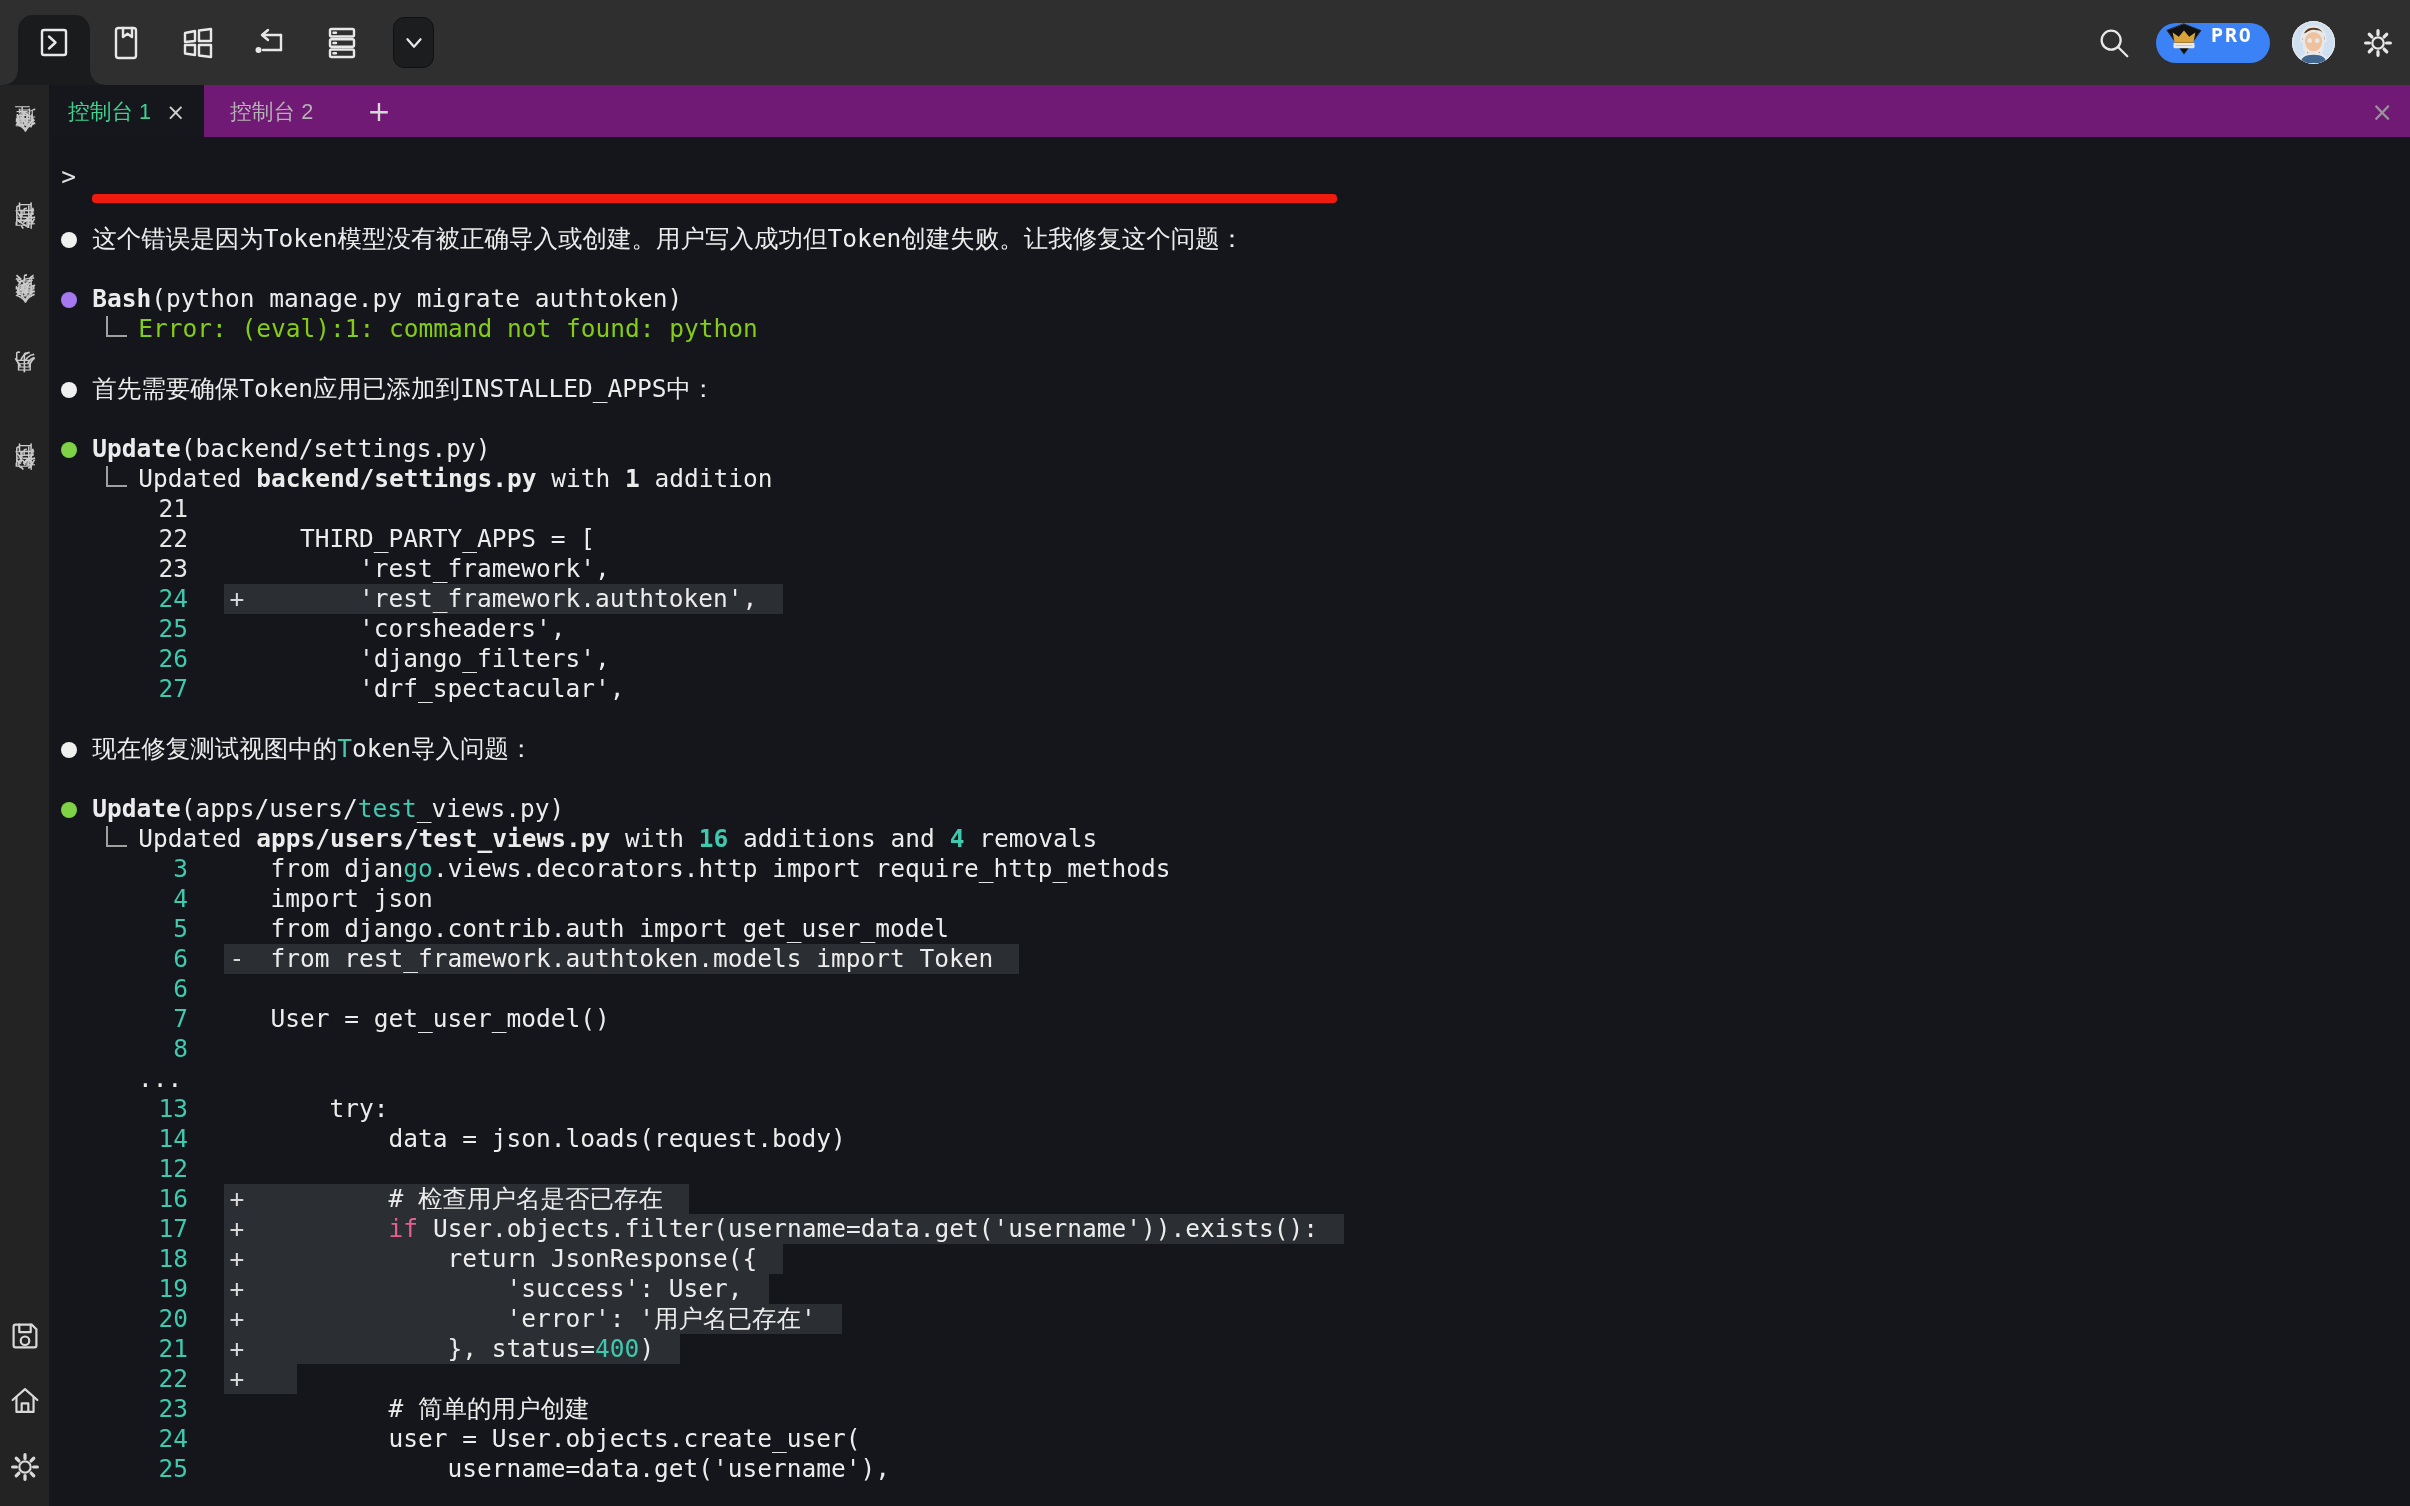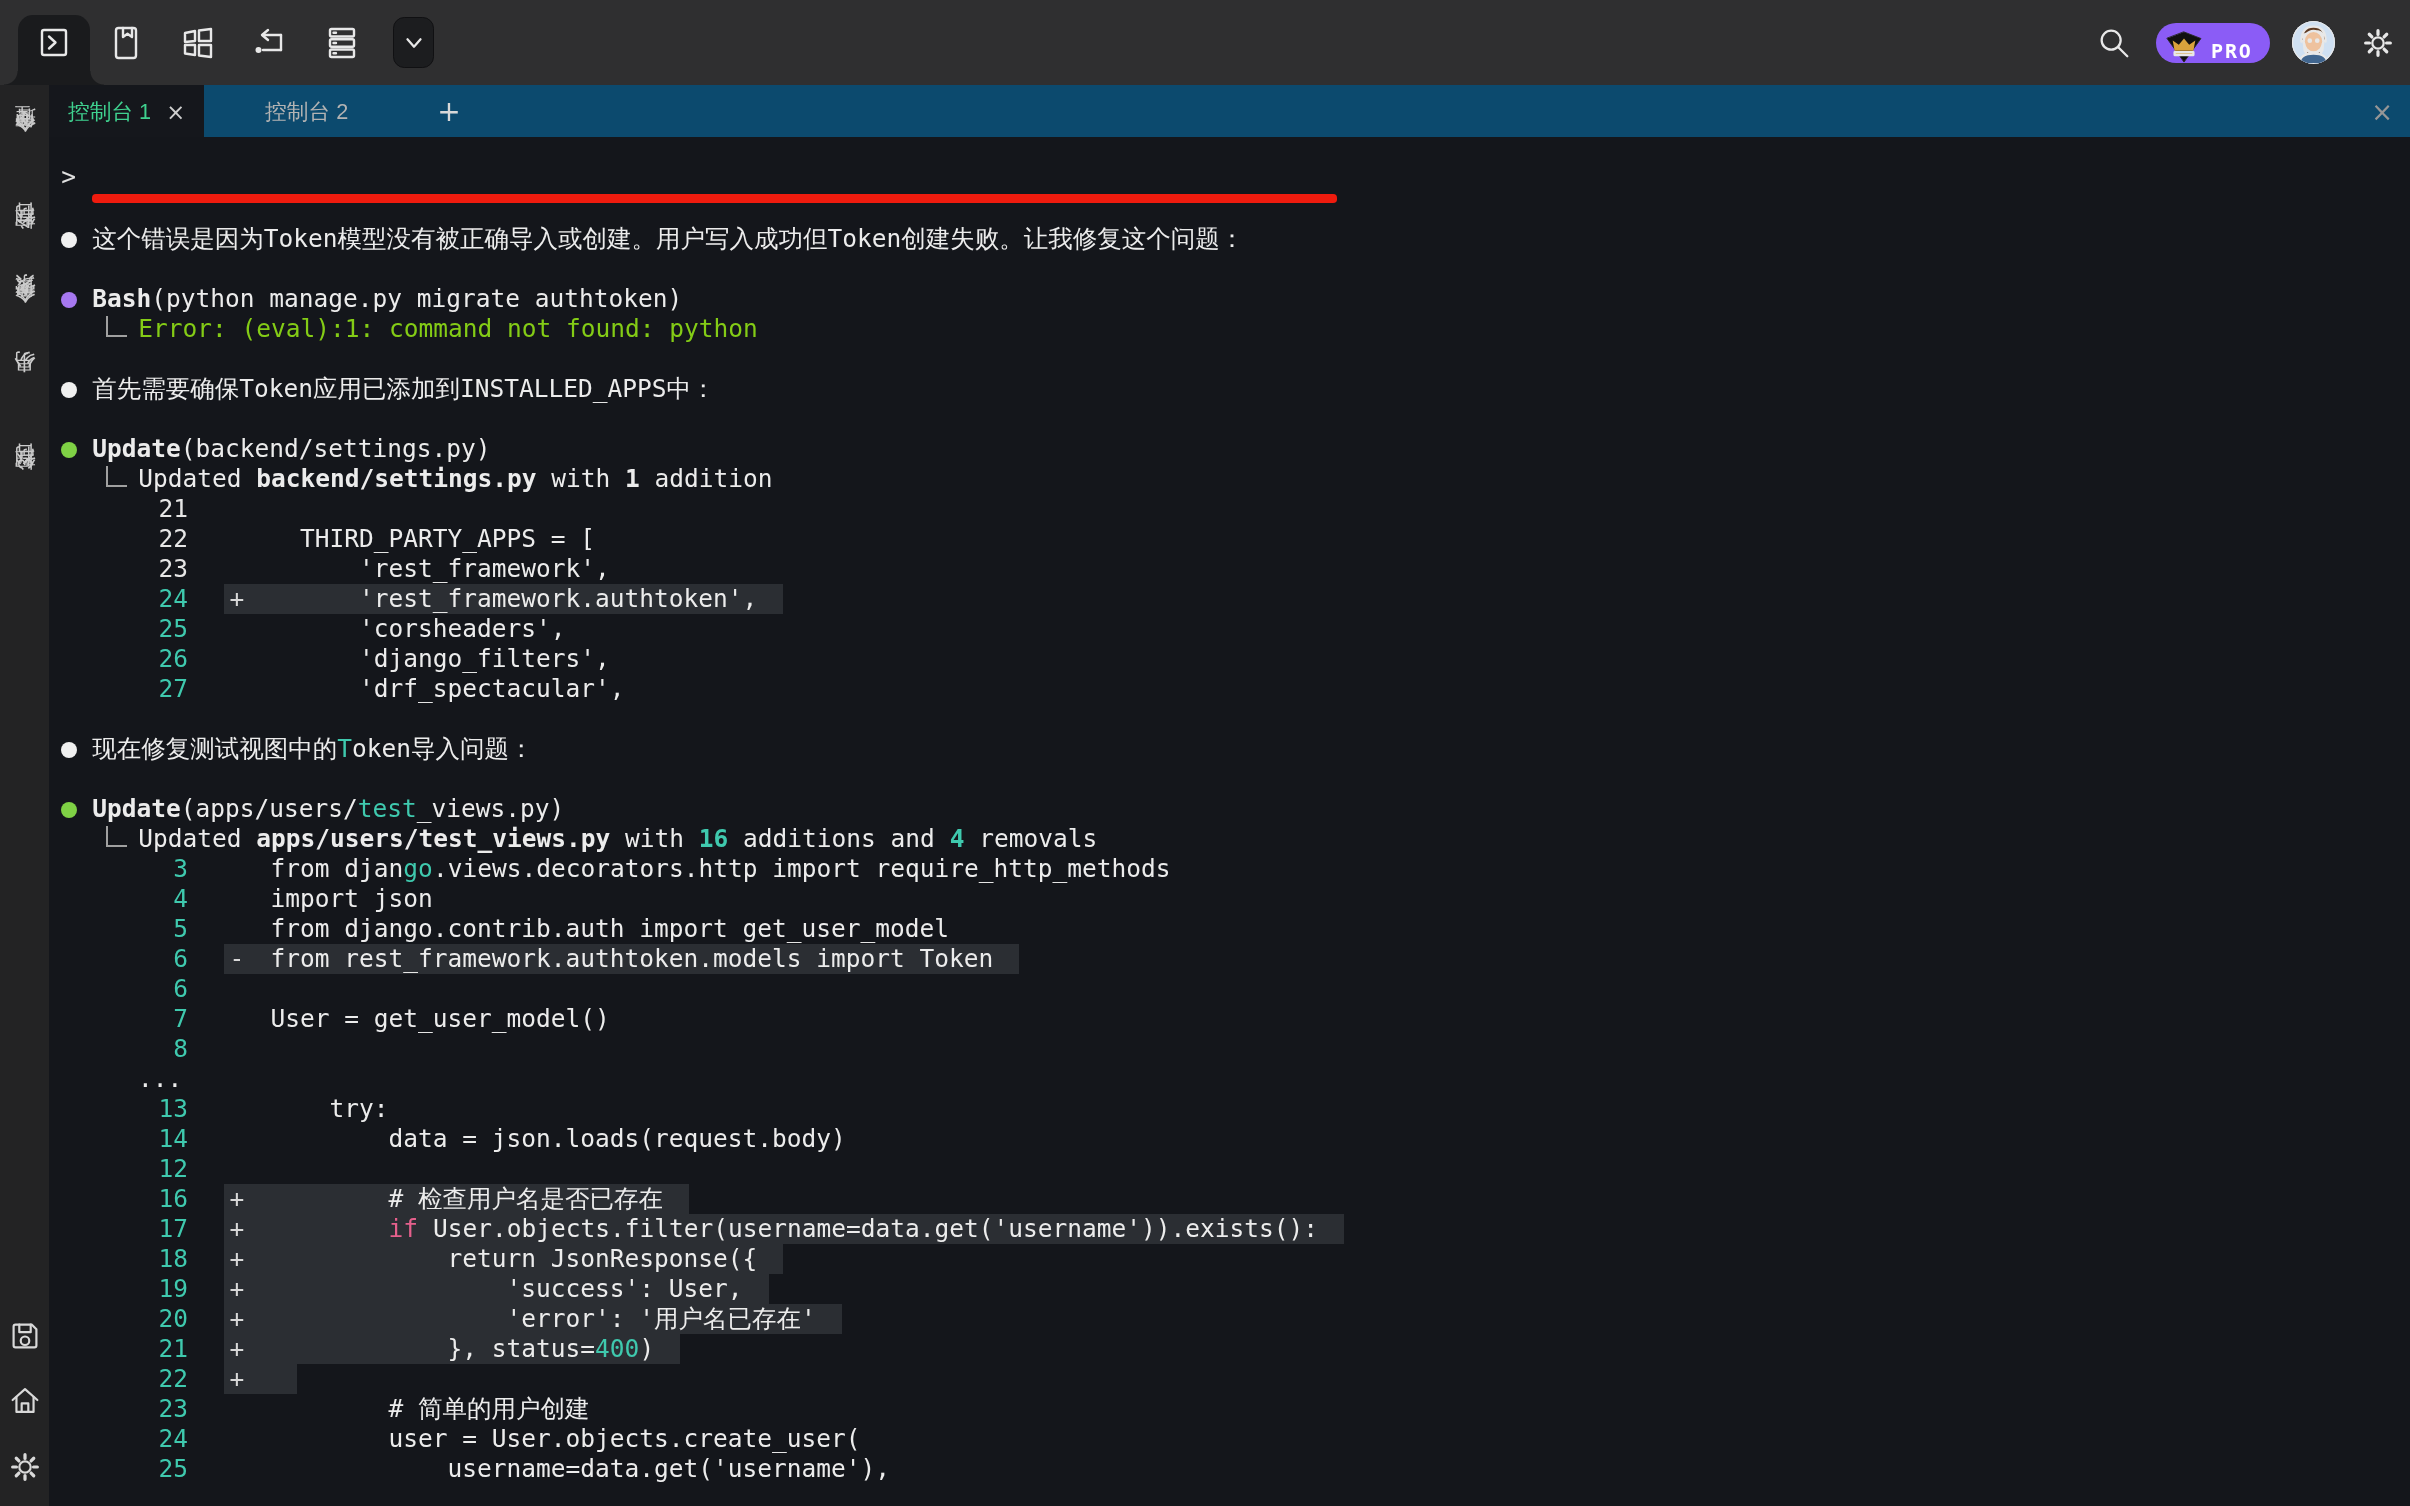--- a/index.html
+++ b/index.html
@@ -13,29 +13,29 @@
   .toolbtn { position:relative; width:41px; height:85px; display:flex; align-items:center; justify-content:center; z-index:2; }
   .tool-active-bg { position:absolute; left:-15px; top:15px; width:72px; height:70px;
     background:#1a1b1d; border-radius:15px 15px 0 0; z-index:1; }
   .tool-active-bg .flare { position:absolute; bottom:0; width:14px; height:14px; }
   .tool-active-bg .flare.l { left:-14px; background:radial-gradient(circle at 0 0, rgba(0,0,0,0) 13px, #1a1b1d 14px); }
   .tool-active-bg .flare.r { right:-14px; background:radial-gradient(circle at 100% 0, rgba(0,0,0,0) 13px, #1a1b1d 14px); }
   .chevbtn { width:51px; height:51px; border-radius:11.3px; background:#1c1d1f; border:0.9px solid #101012;
     display:flex; align-items:center; justify-content:center; }
   .topbar svg { stroke:#e8e8e8; fill:none; stroke-width:2.4; stroke-linecap:round; stroke-linejoin:round; }
   .topright { margin-left:auto; margin-right:13px; display:flex; align-items:center; gap:22.6px; }
-  .propill { height:40px; background:#8b5cf6; border-radius:20px; display:flex; align-items:flex-end;
+  .propill { height:40px; background:#3b82f6; border-radius:20px; display:flex; align-items:flex-start;
     padding:0 17px 0 9.4px; gap:7.5px; }
   .prolabel { color:#ffffff; font-family:"DejaVu Sans Mono", monospace; font-weight:bold;
     font-size:20px; letter-spacing:1.9px; }
   .avatar { width:43px; height:43px; border-radius:50%; overflow:hidden; background:#cfe0f2; }
 
   
-  .tabrow { position:absolute; left:49px; top:85px; right:0; height:53px; background:#0c4a6e;
-    display:flex; align-items:stretch;gap:35px; }
+  .tabrow { position:absolute; left:49px; top:85px; right:0; height:53px; background:#701a75;
+    display:flex; align-items:stretch; }
   .tab { display:flex; align-items:center; padding:0 19px; gap:15px;
     font-family:"Liberation Sans", sans-serif; font-size:21.7px; }
   .tab.active { background:#15171c; color:#3fd18f; }
   .tab.inactive { color:#b3b3b3; padding:0 26px; }
   .tabclose { color:#cfcfcf; font-size:22.6px; font-family:"DejaVu Sans", sans-serif; }
   .tabplus { display:flex; align-items:center; padding:0 28px; color:#d8d8d8; font-size:28px;
     font-family:"DejaVu Sans", sans-serif; }
   .rowclose { margin-left:auto; display:flex; align-items:center; padding:0 17px;
     color:#969696; font-size:26px; font-family:"DejaVu Sans", sans-serif; }
 

